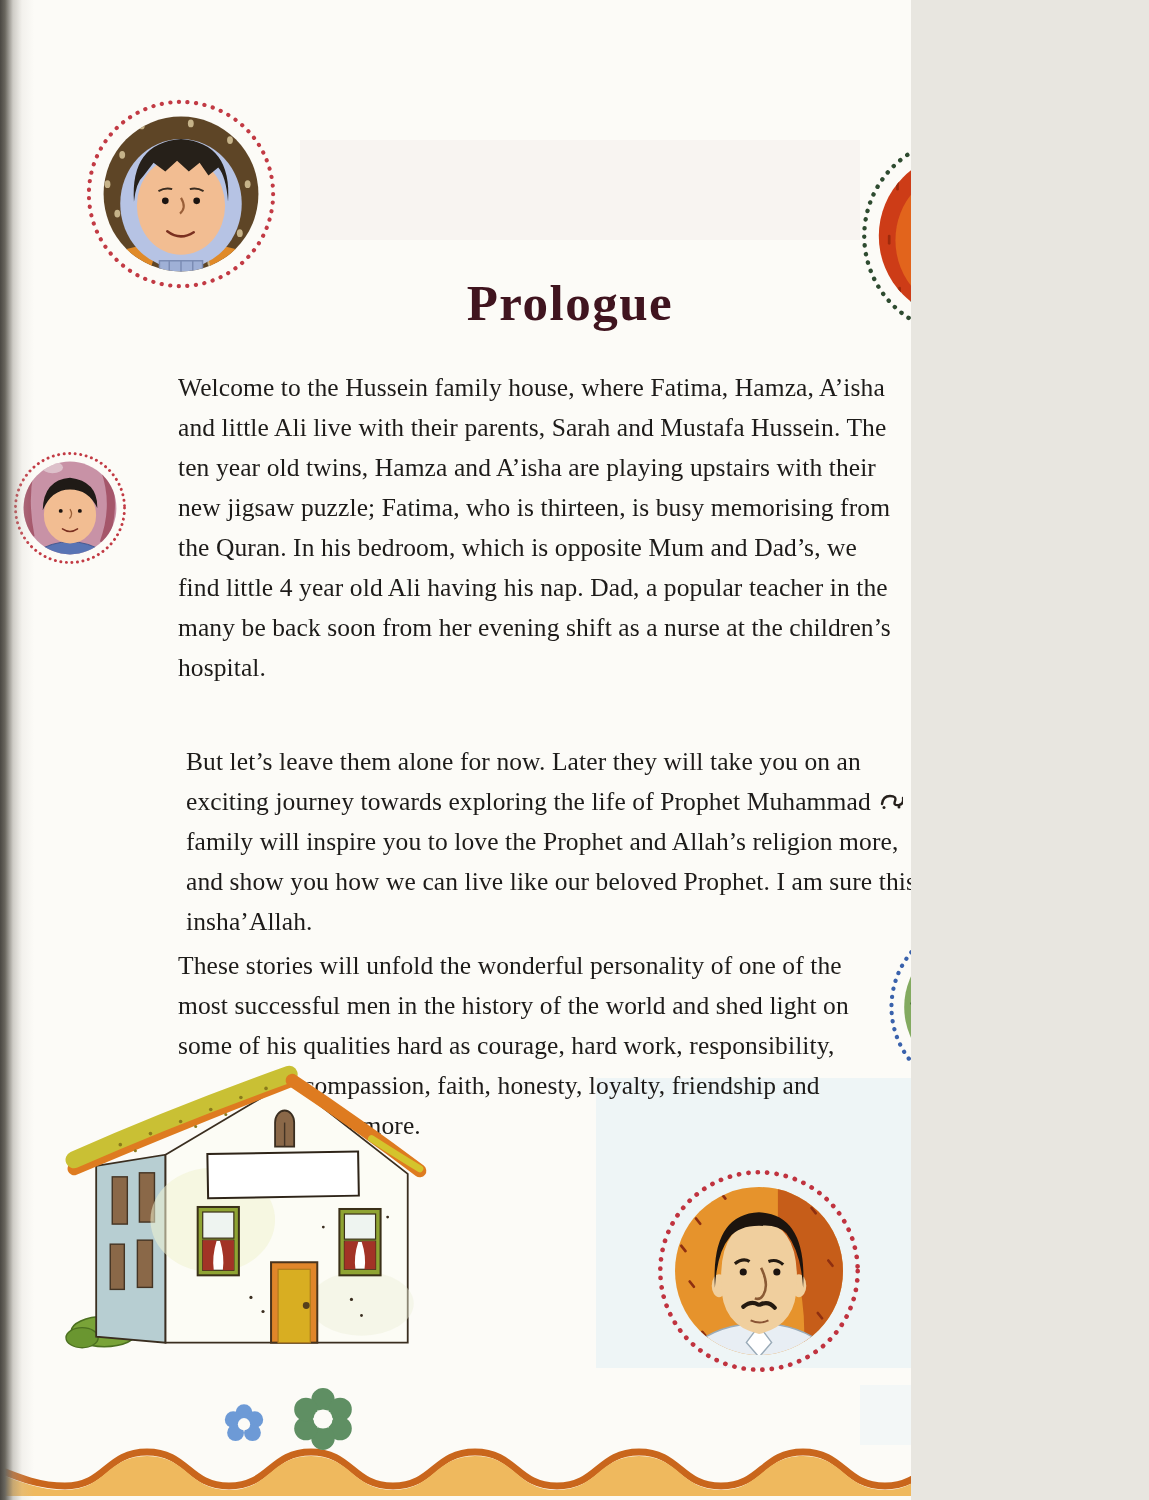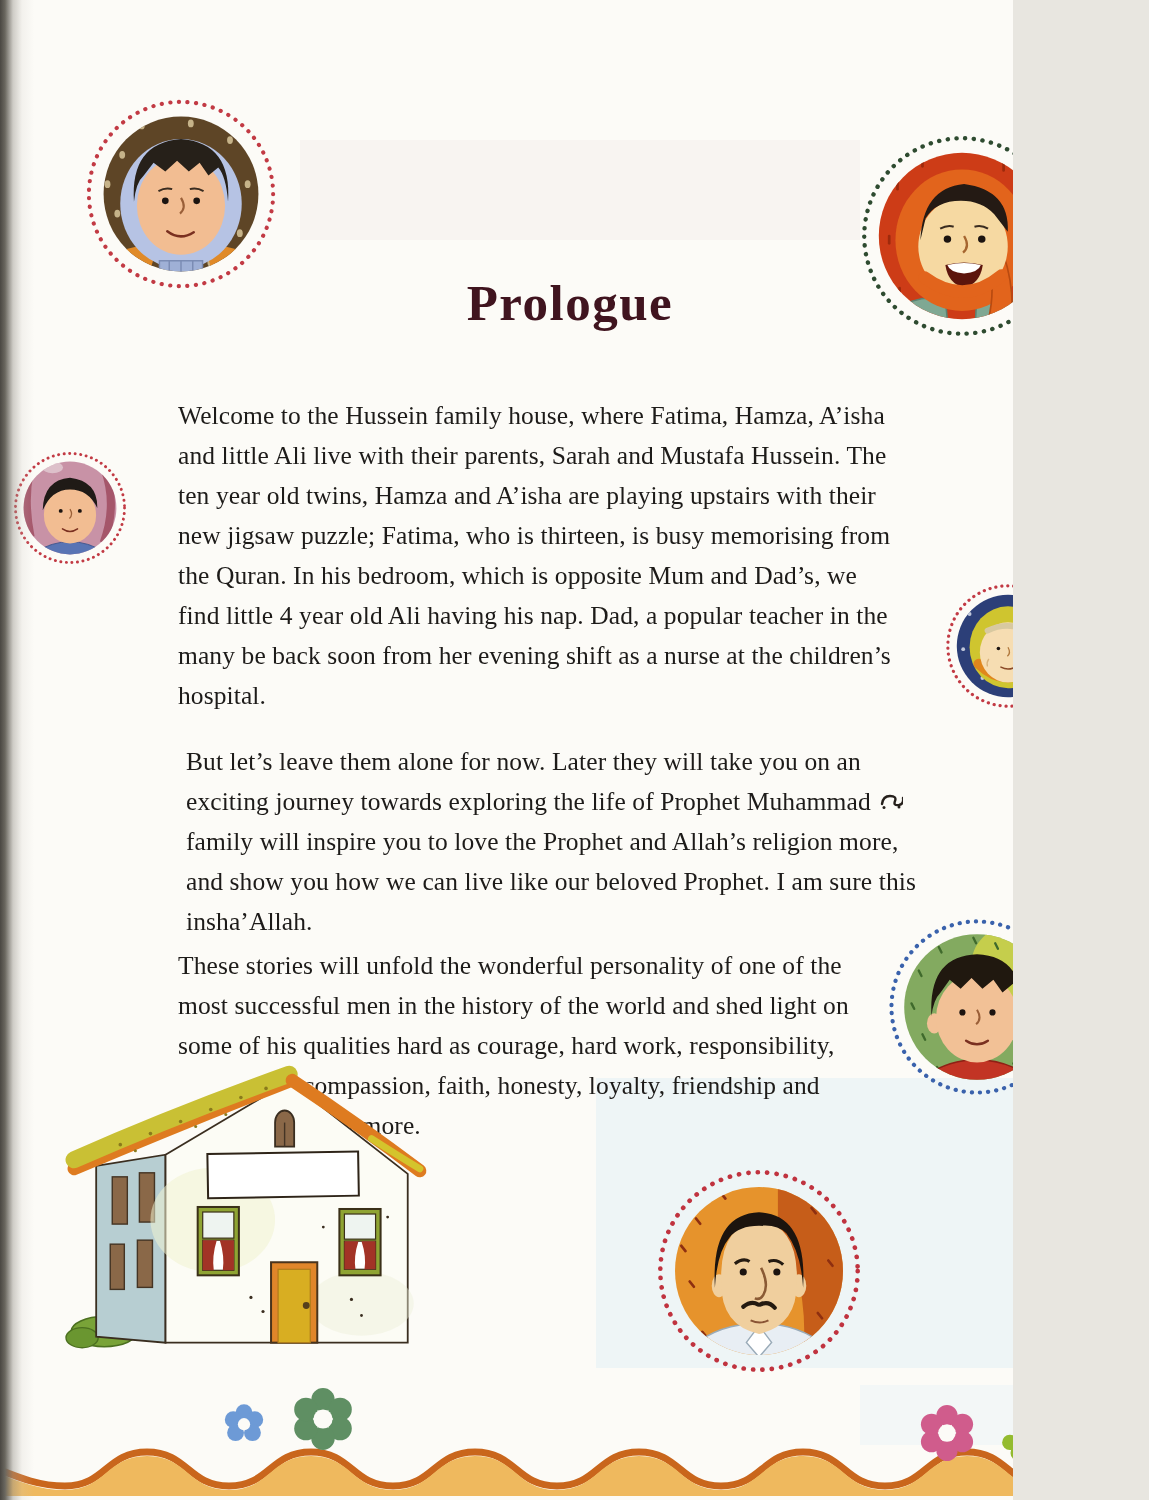--- a/index.html
+++ b/index.html
@@ -1,16 +1,16 @@
 <!DOCTYPE html>
 <html><head>
 <meta charset="utf-8">
 <style>
   html,body{margin:0;padding:0;background:#e8e6e0;}
-  .page{position:relative;width:1013px;height:1500px;background:#fcfbf7;overflow:hidden;
+  .page{position:relative;width:911px;height:1500px;background:#fcfbf7;overflow:hidden;
         font-family:"Liberation Serif", serif;}
   .binding{position:absolute;left:0;top:0;width:34px;height:1500px;z-index:5;
         background:linear-gradient(to right,#4a4742 0px,#6a675f 5px,rgba(150,146,138,.45) 13px,rgba(200,196,188,.18) 22px,rgba(255,255,255,0) 34px);}
   .ghost{position:absolute;z-index:0;}
   .title{position:absolute;left:350px;top:274px;width:440px;text-align:center;z-index:2;
         font-size:51px;color:#40141f;letter-spacing:1.5px;font-weight:600;}
   .para{position:absolute;z-index:2;}
   .line{white-space:nowrap;height:40px;line-height:40px;font-size:25.5px;color:#1d1b19;letter-spacing:.1px;}
   .portrait,.art{position:absolute;z-index:2;}
   .wave{position:absolute;left:0;bottom:0;z-index:3;}
@@ -21,21 +21,21 @@
 <body>
 
 <div class="page">
 
   <div class="ghost" style="left:300px;top:140px;width:560px;height:100px;background:rgba(215,185,195,.10);"></div>
   <div class="ghost" style="left:596px;top:1078px;width:534px;height:290px;background:rgba(225,240,246,.55);"></div>
   <div class="ghost" style="left:860px;top:1385px;width:289px;height:60px;background:rgba(233,244,248,.5);"></div>
 
   <div class="title">Prologue</div>
 
-  <div class="para" style="left:178px;top:368px;margin-top:28px;">
+  <div class="para" style="left:178px;top:368px;">
     <div class="line">Welcome to the Hussein family house, where Fatima, Hamza, A’isha</div>
     <div class="line">and little Ali live with their parents, Sarah and Mustafa Hussein. The</div>
     <div class="line">ten year old twins, Hamza and A’isha are playing upstairs with their</div>
     <div class="line">new jigsaw puzzle; Fatima, who is thirteen, is busy memorising from</div>
     <div class="line">the Quran. In his bedroom, which is opposite Mum and Dad’s, we</div>
     <div class="line">find little 4 year old Ali having his nap. Dad, a popular teacher in the</div>
     <div class="line">many be back soon from her evening shift as a nurse at the children’s</div>
     <div class="line">hospital.</div>
   </div>
 

